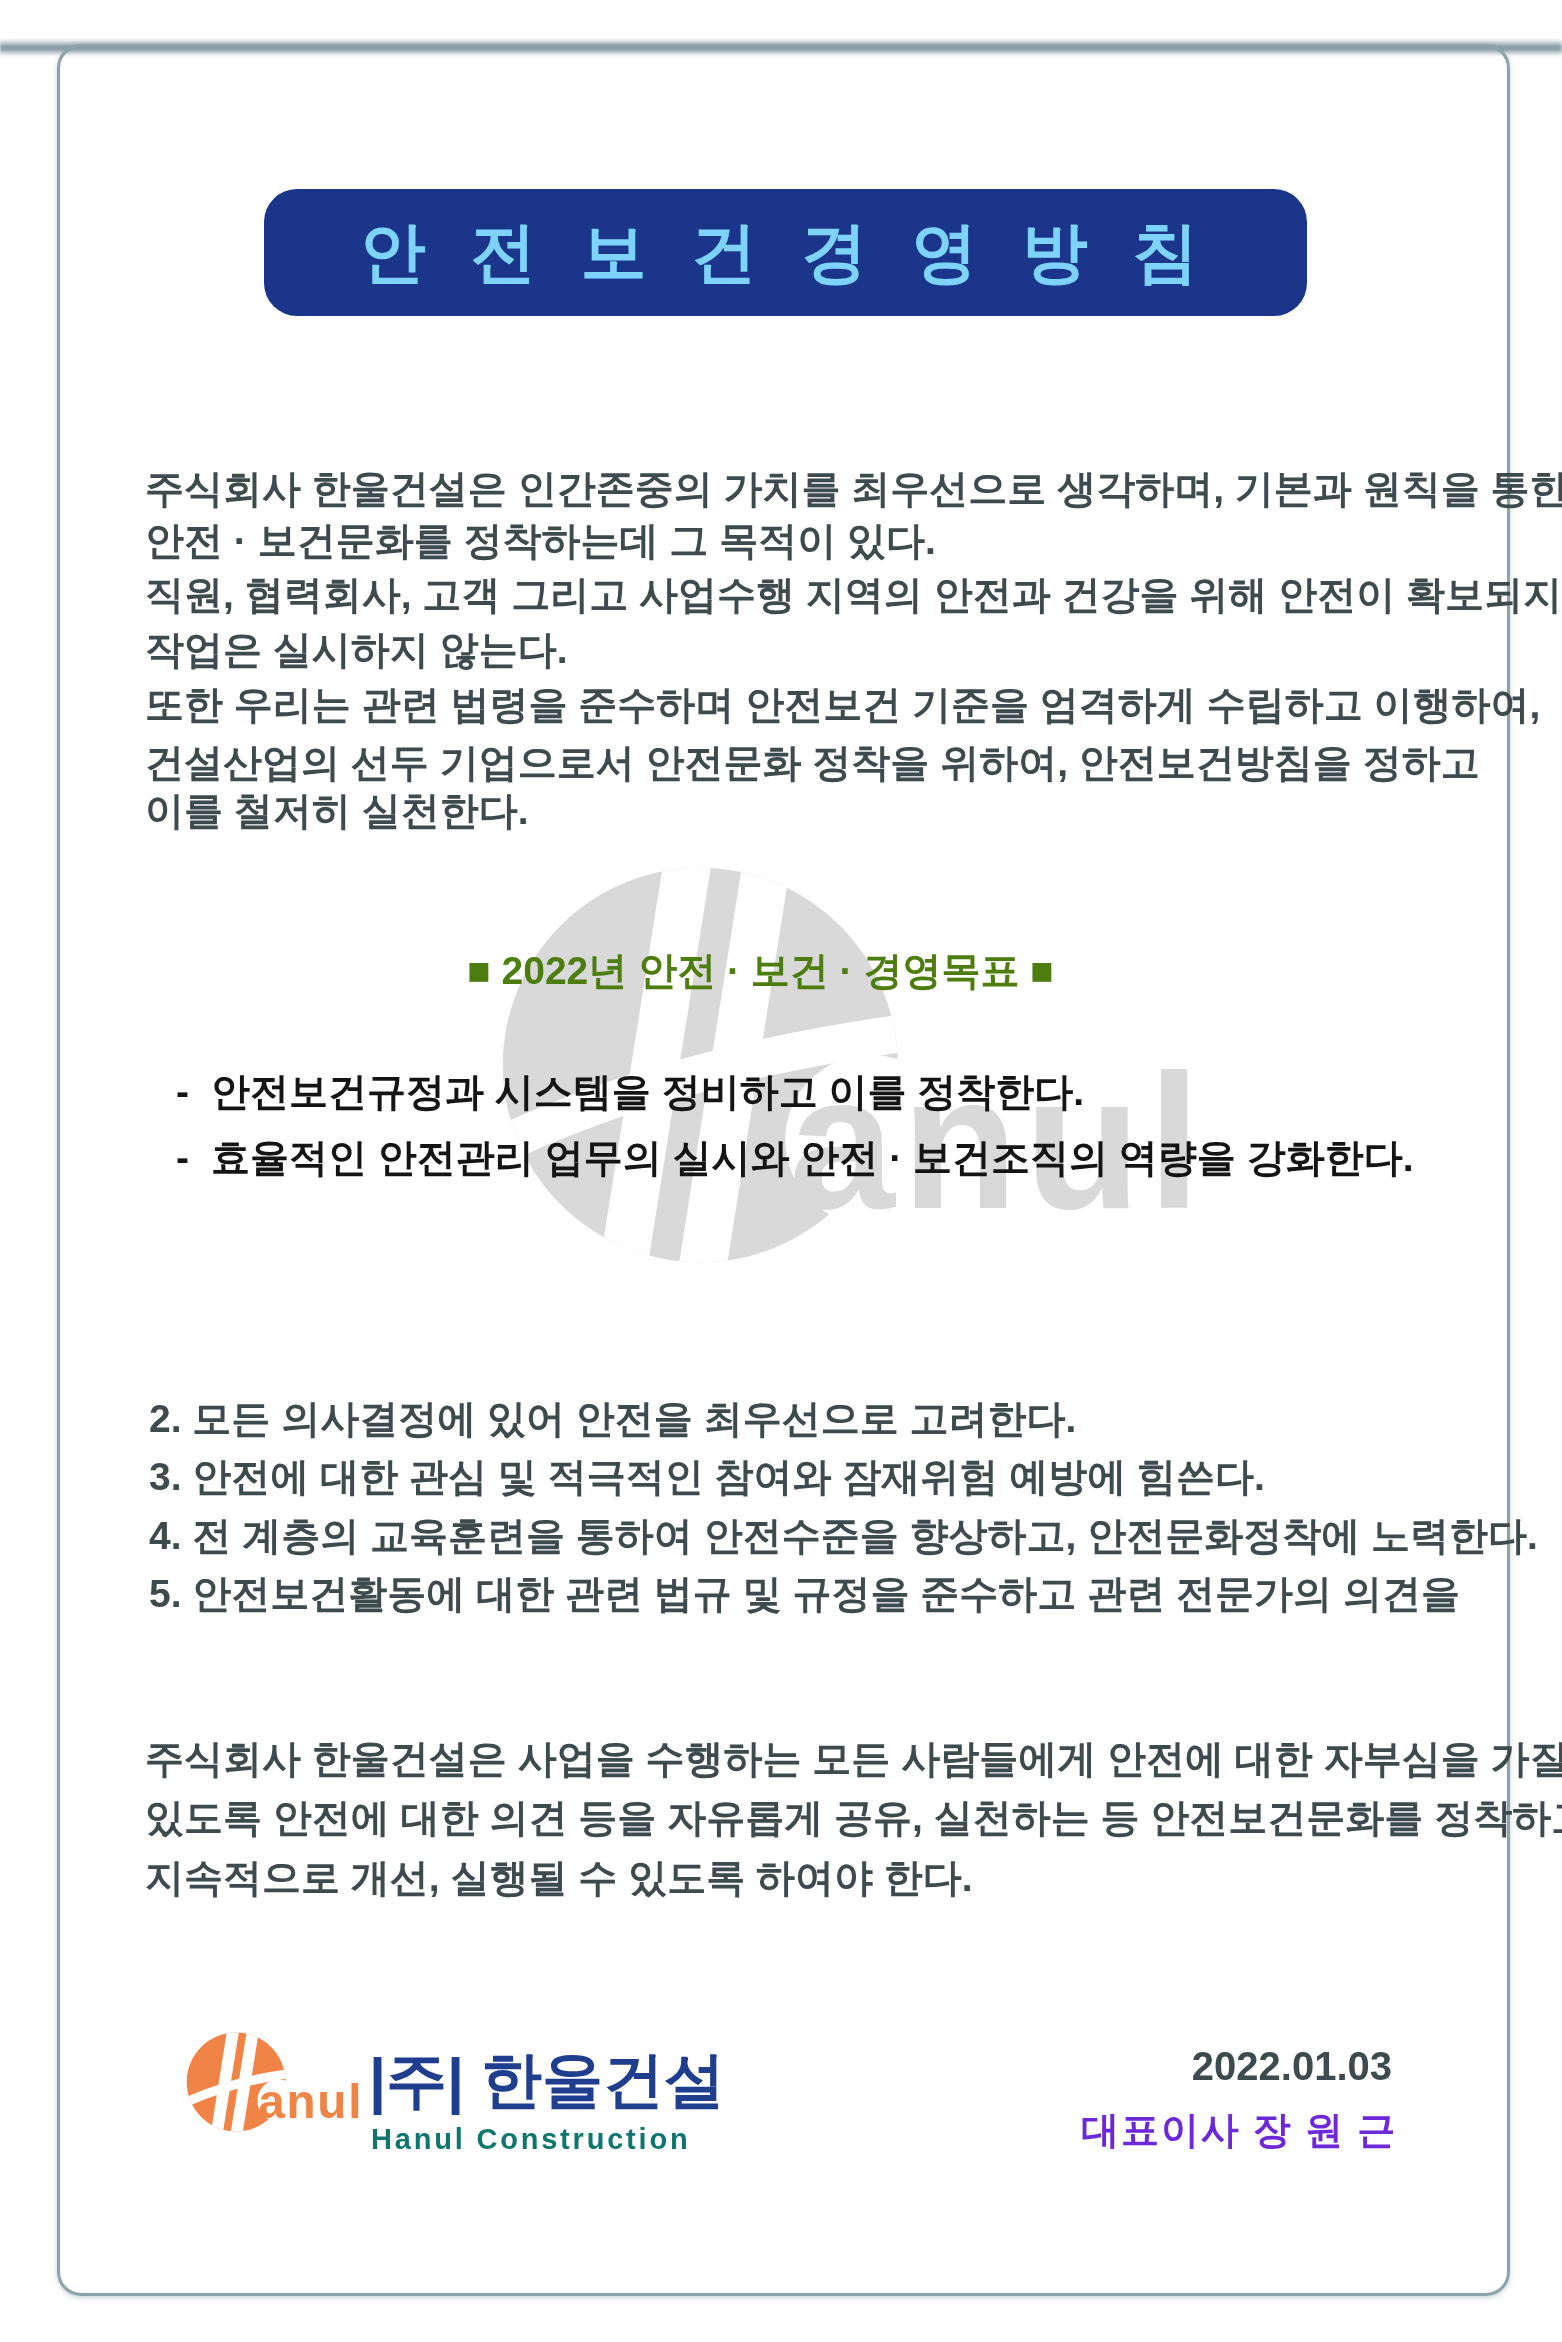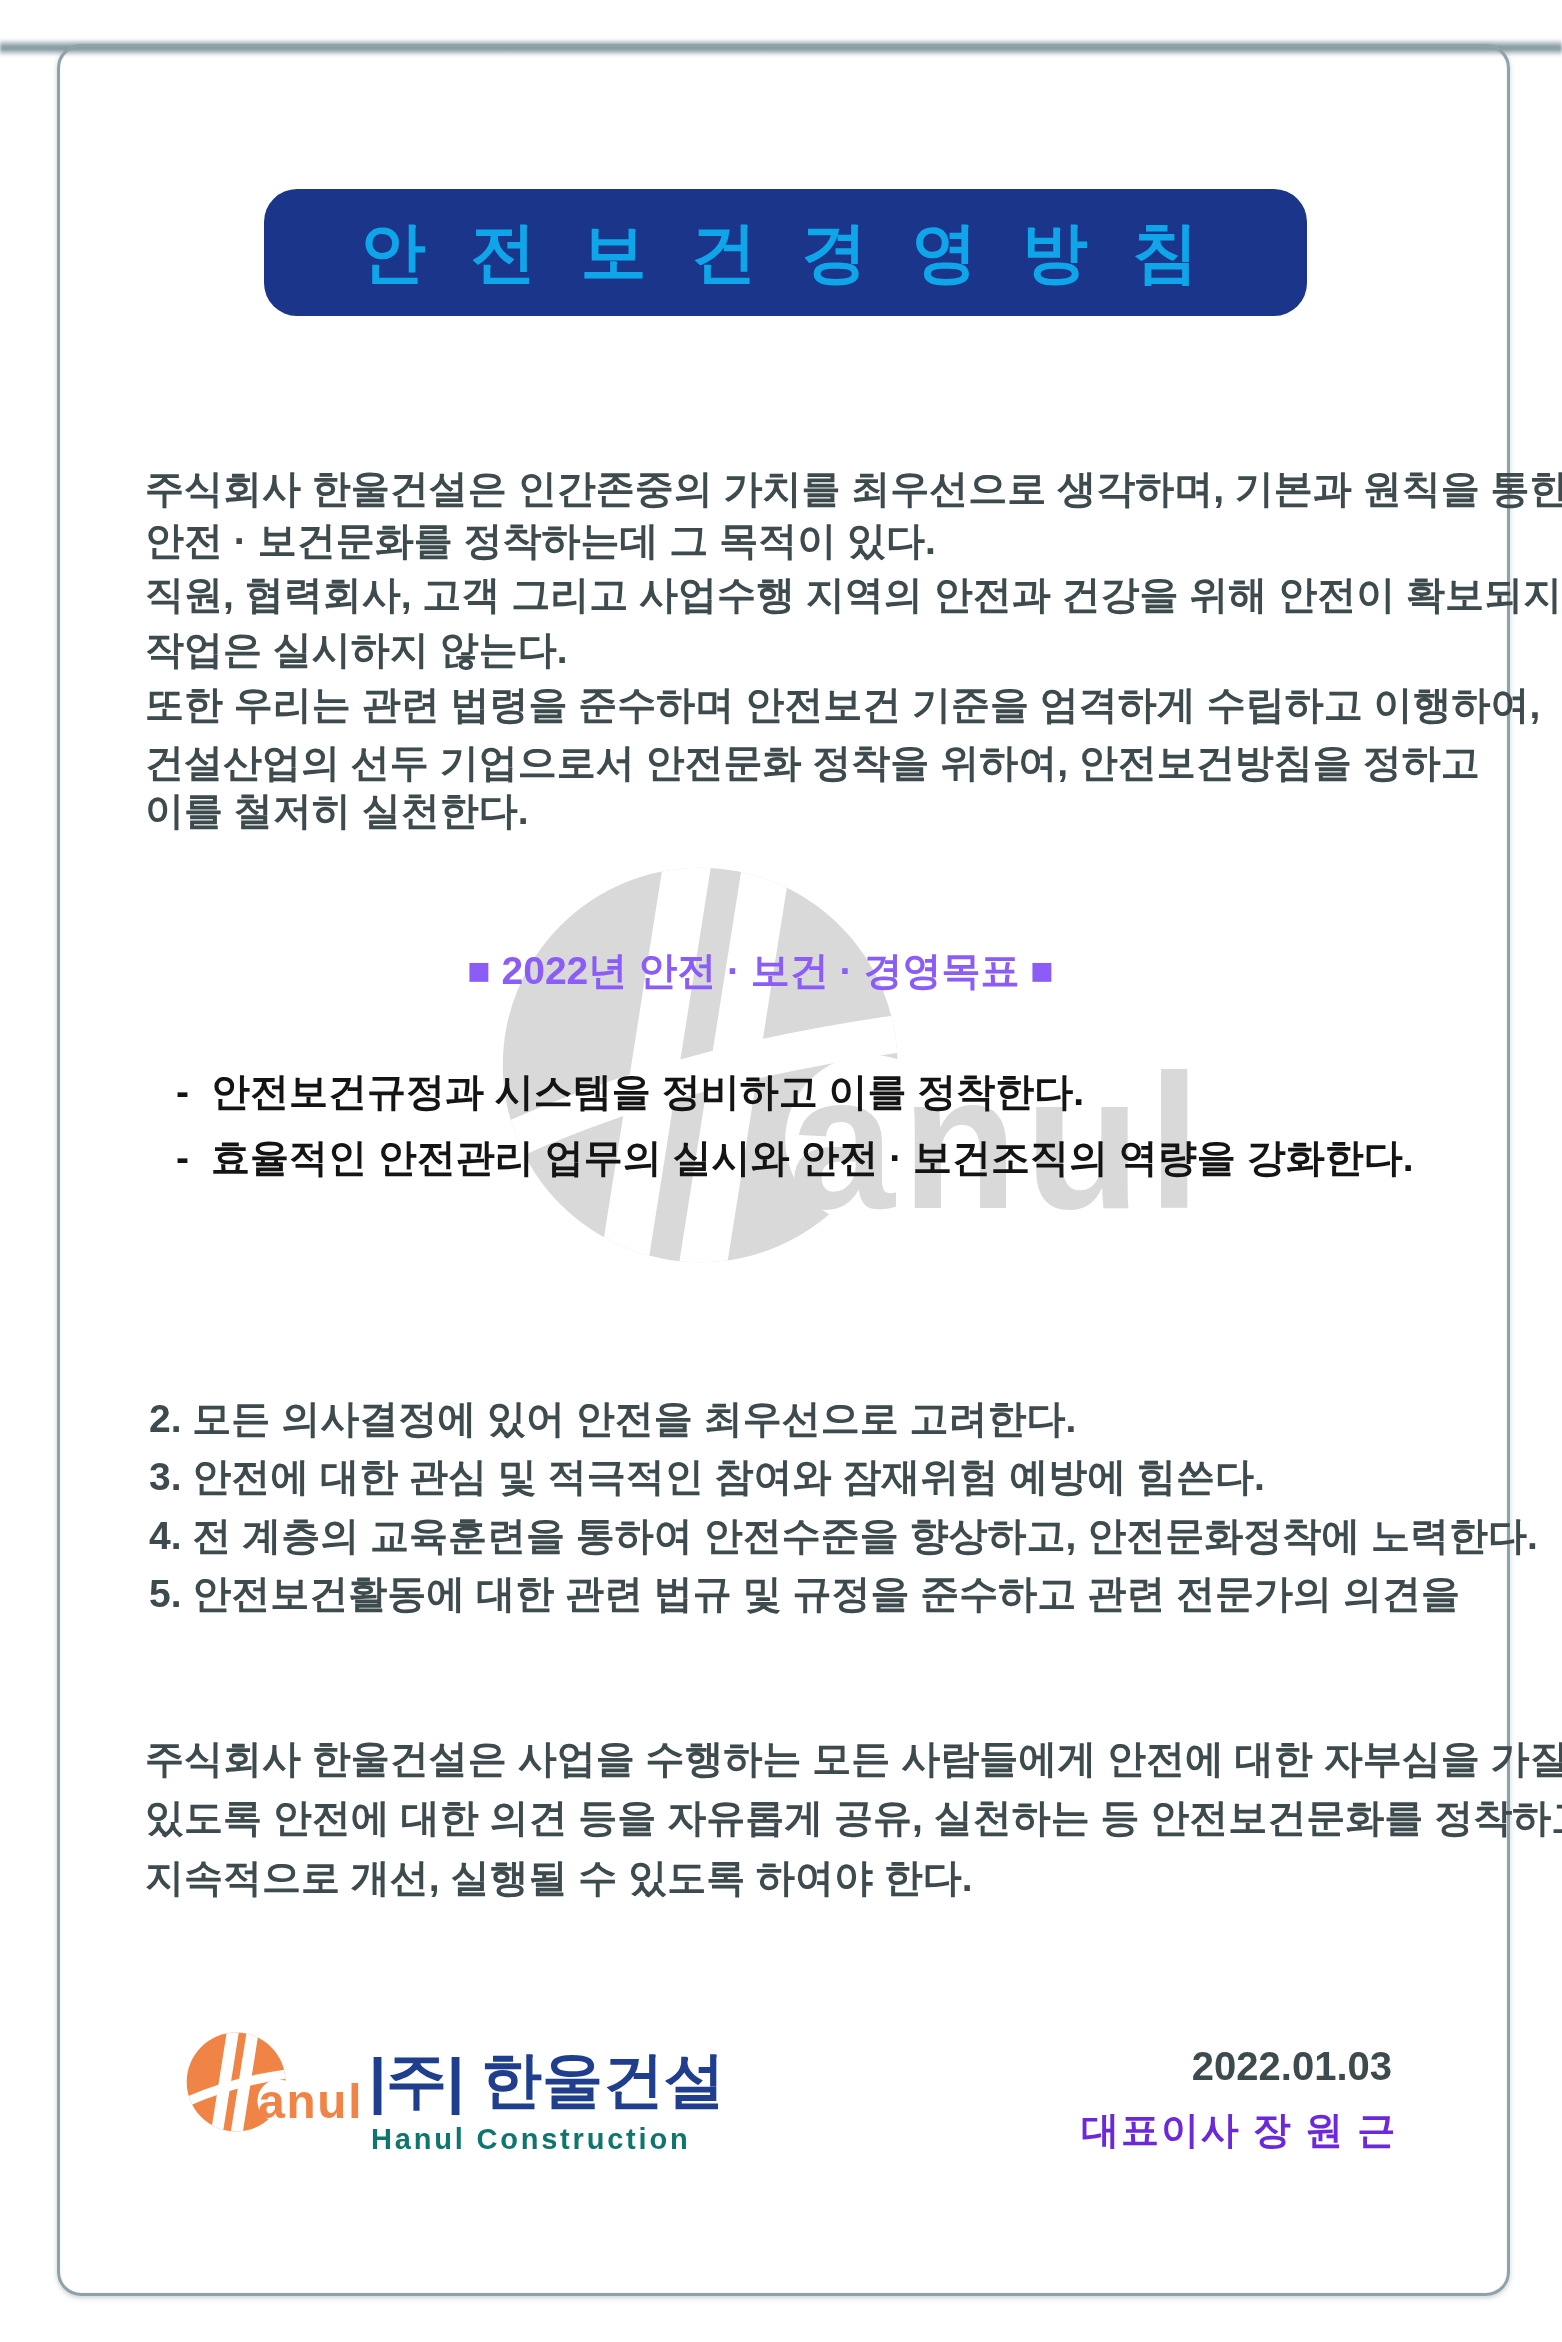--- a/index.html
+++ b/index.html
@@ -19,30 +19,30 @@
     border:3.7px solid #8ea2a9;border-radius:24px;
     box-shadow:0 1.8px 5.5px rgba(110,130,140,.35), inset 0 0 1.8px rgba(110,130,140,.25);
   }
   
   .banner{
     position:absolute;left:264px;top:189px;width:1043px;height:127px;
     background:#1a3589;border-radius:33px;
     display:flex;align-items:center;justify-content:center;
   }
   .banner-text{
-    color:#0ea5e9;font-size:66px;font-weight:bold;letter-spacing:13px;white-space:nowrap;
+    color:#7dd3fc;font-size:66px;font-weight:bold;letter-spacing:13px;white-space:nowrap;
   }
   
   .watermark{position:absolute;left:496px;top:854px;width:735px;height:422px;z-index:0;opacity:1;}
   .txt{position:absolute;white-space:nowrap;z-index:2;}
   .body-line{font-size:39px;font-weight:bold;color:#3e4b4e;line-height:42px;}
   .intro-line{left:145px;}
   .goal-heading{
     left:37px;width:1447px;text-align:center;
-    font-size:39px;font-weight:bold;color:#8b5cf6;
+    font-size:39px;font-weight:bold;color:#4d7c0f;
   }
   .goal-row{left:176px;font-size:39px;font-weight:bold;color:#141414;}
   .goal-dash{display:inline-block;margin-right:22px;}
   .principle-line{left:149px;}
   .principle-indent{left:196px;}
   .closing-line{left:145px;}
   
   .logo-svg{position:absolute;left:185px;top:2029px;width:184px;height:106px;z-index:2;}
   .company-kr{position:absolute;left:369px;top:2040px;font-size:61px;font-weight:bold;color:#1f3e8e;z-index:2;white-space:nowrap;}
   .company-en{position:absolute;left:371px;top:2123px;font-size:29px;font-weight:bold;color:#0f766e;letter-spacing:2.8px;z-index:2;white-space:nowrap;}

